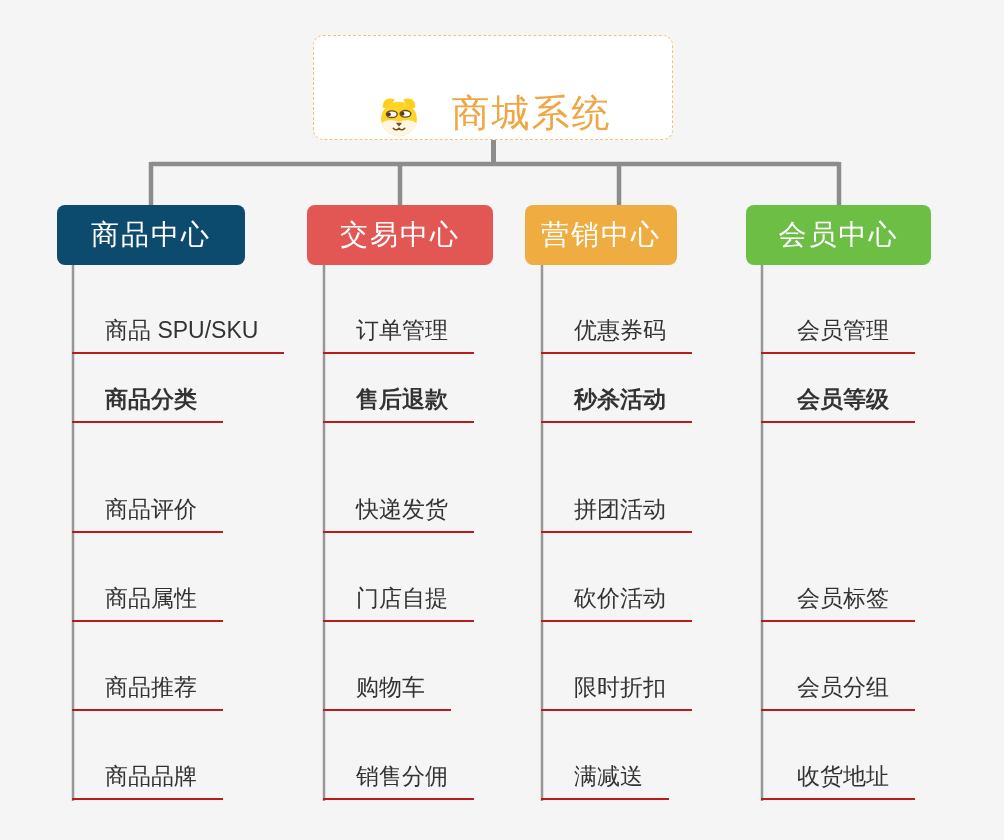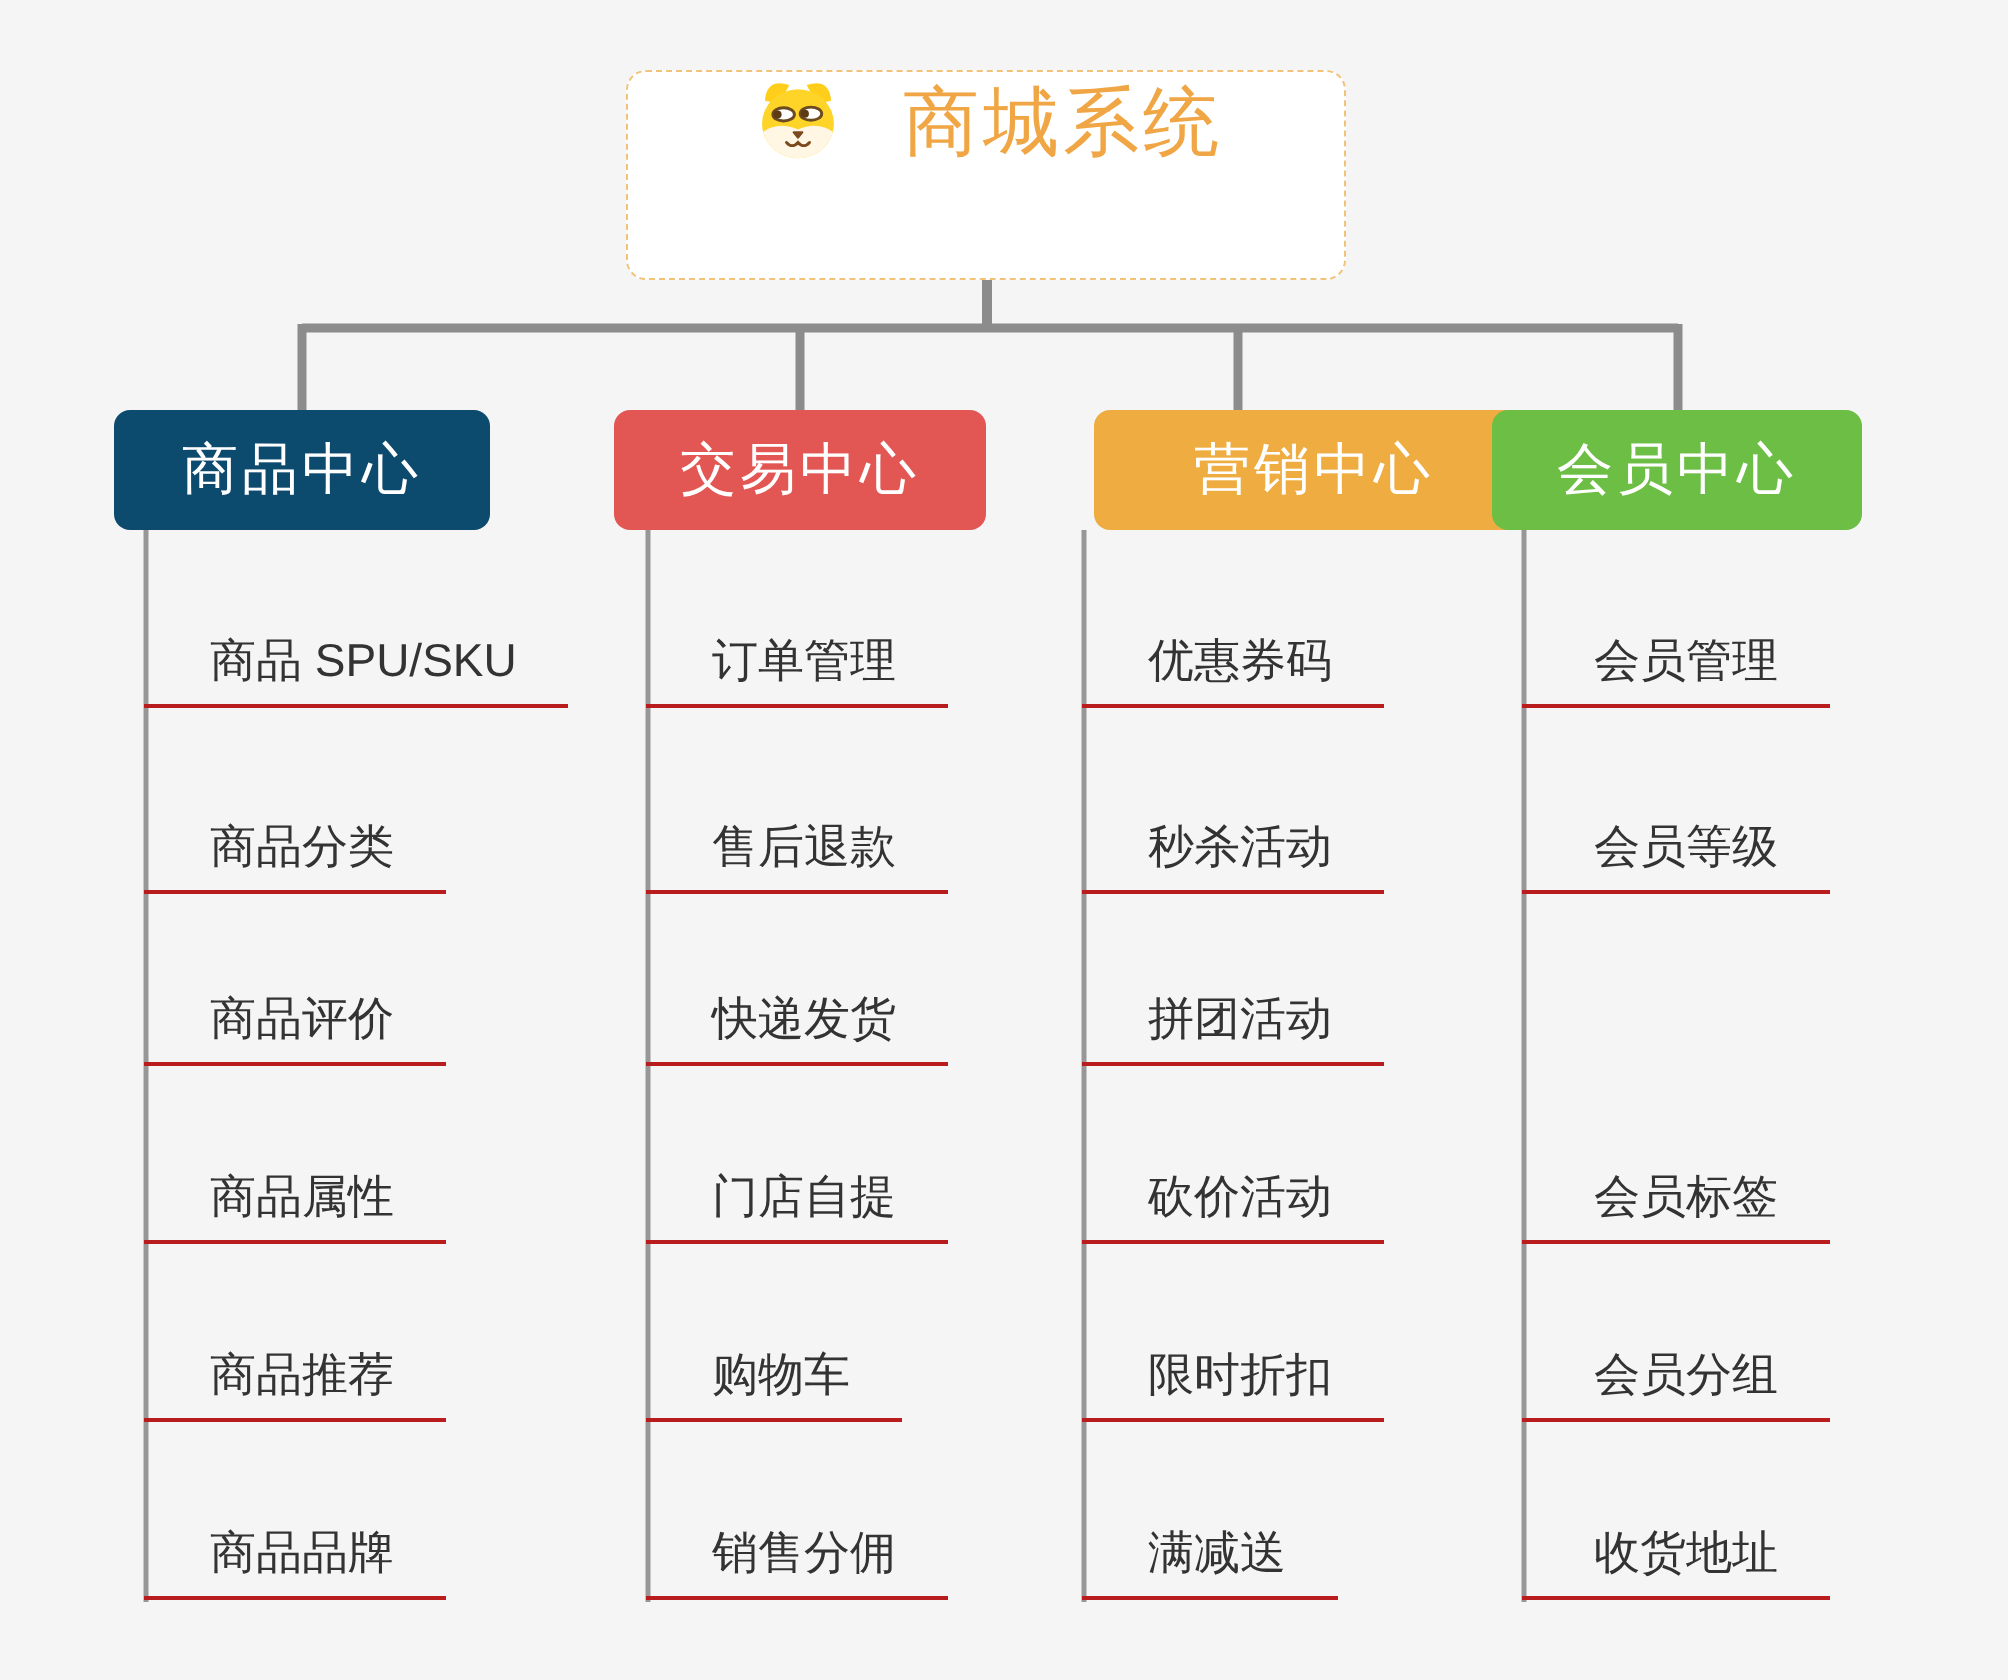--- a/index.html
+++ b/index.html
@@ -5,49 +5,49 @@
   html,body{margin:0;padding:0;background:#F5F5F5;font-family:"Liberation Sans","DejaVu Sans",sans-serif;}
   #canvas{position:relative;width:1004px;height:840px;background:#F5F5F6;overflow:hidden;}
 
   
   #connectors{position:absolute;left:0;top:0;width:1004px;height:840px;pointer-events:none;}
 
   
   .root-node{
     position:absolute;left:313px;top:35px;width:360px;height:105px;
     background:#FFFFFF;border:1px dashed #F2C279;border-radius:10px;
-    display:flex;align-items:flex-start;justify-content:center;gap:29px;
+    display:flex;align-items:flex-end;justify-content:center;gap:29px;
     box-sizing:border-box;cursor:pointer;
   }
   .root-title{font-size:38px;letter-spacing:2px;color:#F0A644;font-weight:500;}
   .dog-icon{width:48px;height:46px;flex:0 0 auto;}
 
   
   .branch-header{
     position:absolute;top:205px;height:60px;border-radius:8px;
     display:flex;align-items:center;justify-content:center;
     color:#FFFFFF;font-size:28px;letter-spacing:2px;cursor:pointer;
   }
   .bh1{left:57px;width:188px;background:#4A8FE2;}
   .bh2{left:307px;width:186px;background:#E25754;}
-  .bh3{left:525px;width:220px;background:#EFAD41;margin-left:22px;}
+  .bh3{left:525px;width:152px;background:#EFAD41;}
   .bh4{left:746px;width:185px;background:#6CBE45;}
 
   
   .leaf{
     position:absolute;
     font-size:23px;color:#333333;line-height:30px;
     padding:0 26px 7px 33px;
     border-bottom:2px solid #b91c1c;
     white-space:nowrap;cursor:pointer;
   }
   
   .c1{left:72px;} .c2{left:323px;} .c3{left:541px;} .c4{left:761px;padding-left:36px;}
   
-  .r1{top:315px;} .r2{top:408px;} .r3{top:494px;}
+  .r1{top:315px;} .r2{top:384px;font-weight:bold;} .r3{top:494px;}
   .r4{top:583px;} .r5{top:672px;} .r6{top:761px;}
 </style>
 </head>
 <body>
 
 <div id="canvas">
 
   <svg id="connectors" viewBox="0 0 1004 840" xmlns="http://www.w3.org/2000/svg">
 
     <path d="M493.5 139 V162" stroke="#8C8C8C" stroke-width="5" fill="none"></path>

